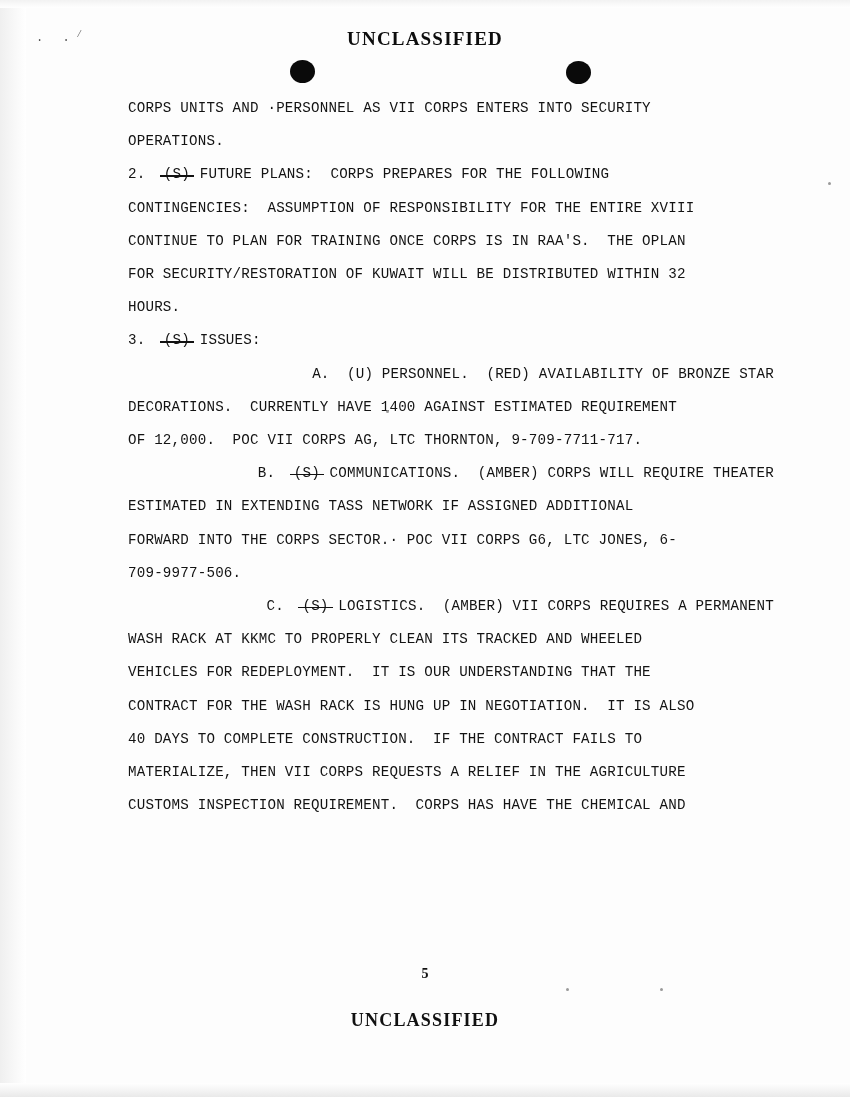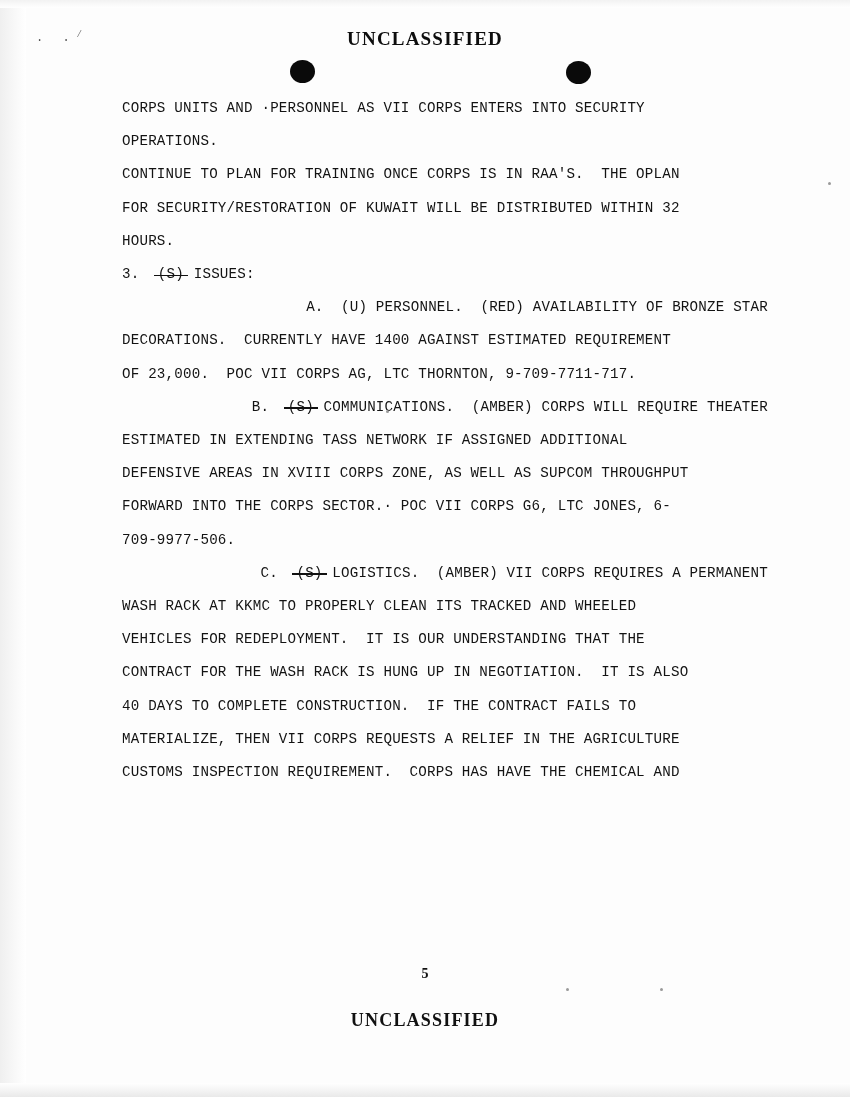--- a/index.html
+++ b/index.html
@@ -82,21 +82,21 @@
     position: absolute;
     top: 28px; left: 76px;
     font-size: 11px;
     color: #666;
   }
 
   
   .doc-body {
     position: absolute;
     top: 92px;
-    left: 122px;
+    left: 128px;
     width: 646px;
   }
   .line {
     font-size: 14.2px;
     line-height: 33.2px;
     white-space: pre;
     letter-spacing: 0.2px;
     color: #131313;
   }
   .line.indent {
@@ -159,30 +159,31 @@
 
   <div class="header">
     <div class="dot dot-left"></div>
     <div class="header-title">UNCLASSIFIED</div>
     <div class="dot dot-right"></div>
   </div>
 
   <div class="doc-body">
       <div class="line">CORPS UNITS AND ·PERSONNEL AS VII CORPS ENTERS INTO SECURITY</div>
       <div class="line">OPERATIONS.</div>
+      <div class="line"><span>2.  </span><span class="strike">(S)</span><span> FUTURE PLANS:  CORPS PREPARES FOR THE FOLLOWING</span></div>
+      <div class="line">CONTINGENCIES:  ASSUMPTION OF RESPONSIBILITY FOR THE ENTIRE XVIII</div>
       <div class="line">CONTINUE TO PLAN FOR TRAINING ONCE CORPS IS IN RAA'S.  THE OPLAN</div>
       <div class="line">FOR SECURITY/RESTORATION OF KUWAIT WILL BE DISTRIBUTED WITHIN 32</div>
       <div class="line">HOURS.</div>
       <div class="line"><span>3.  </span><span class="strike">(S)</span><span> ISSUES:</span></div>
       <div class="line indent">A.  (U) PERSONNEL.  (RED) AVAILABILITY OF BRONZE STAR</div>
       <div class="line">DECORATIONS.  CURRENTLY HAVE 1400 AGAINST ESTIMATED REQUIREMENT</div>
-      <div class="line">OF 23,000.  POC VII CORPS AG, LTC THORNTON, 9-709-7711-717.</div>
+      <div class="line">OF 12,000.  POC VII CORPS AG, LTC THORNTON, 9-709-7711-717.</div>
       <div class="line indent"><span>B.  </span><span class="strike">(S)</span><span> COMMUNICATIONS.  (AMBER) CORPS WILL REQUIRE THEATER</span></div>
       <div class="line">ESTIMATED IN EXTENDING TASS NETWORK IF ASSIGNED ADDITIONAL</div>
-      <div class="line">DEFENSIVE AREAS IN XVIII CORPS ZONE, AS WELL AS SUPCOM THROUGHPUT</div>
       <div class="line">FORWARD INTO THE CORPS SECTOR.· POC VII CORPS G6, LTC JONES, 6-</div>
       <div class="line">709-9977-506.</div>
       <div class="line indent"><span>C.  </span><span class="strike">(S)</span><span> LOGISTICS.  (AMBER) VII CORPS REQUIRES A PERMANENT</span></div>
       <div class="line">WASH RACK AT KKMC TO PROPERLY CLEAN ITS TRACKED AND WHEELED</div>
       <div class="line">VEHICLES FOR REDEPLOYMENT.  IT IS OUR UNDERSTANDING THAT THE</div>
       <div class="line">CONTRACT FOR THE WASH RACK IS HUNG UP IN NEGOTIATION.  IT IS ALSO</div>
       <div class="line">40 DAYS TO COMPLETE CONSTRUCTION.  IF THE CONTRACT FAILS TO</div>
       <div class="line">MATERIALIZE, THEN VII CORPS REQUESTS A RELIEF IN THE AGRICULTURE</div>
       <div class="line">CUSTOMS INSPECTION REQUIREMENT.  CORPS HAS HAVE THE CHEMICAL AND</div>
     </div>

